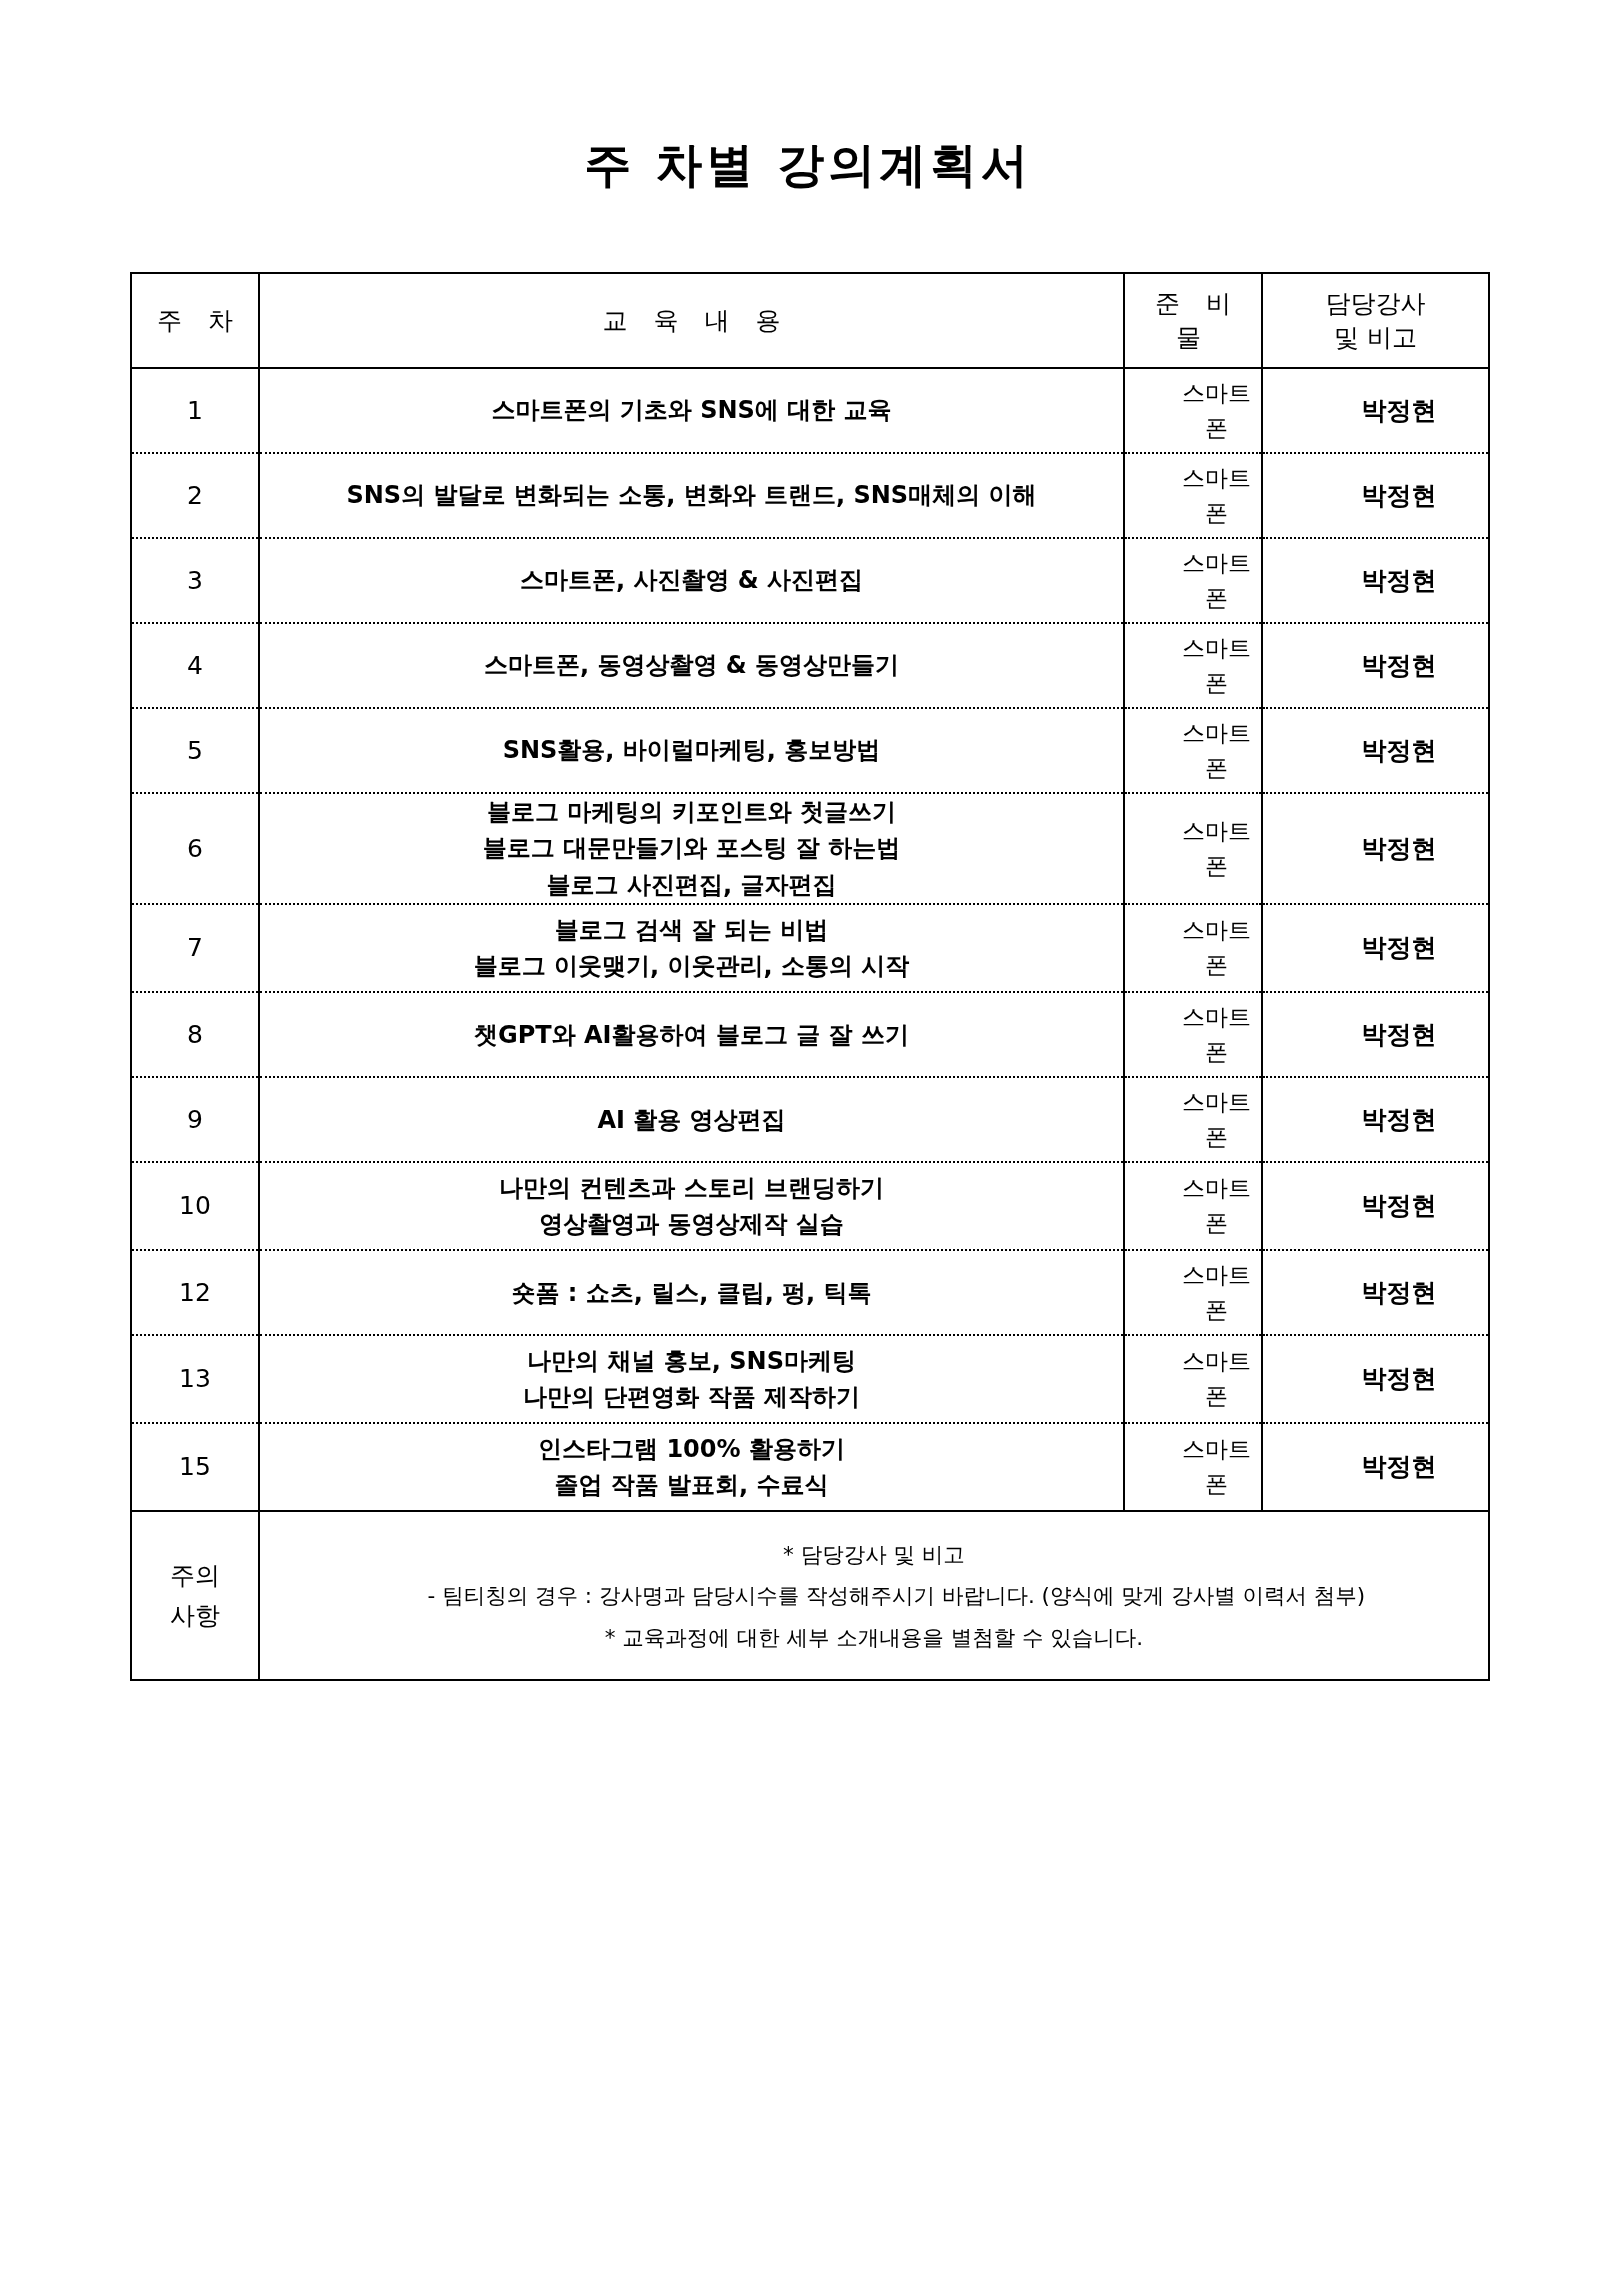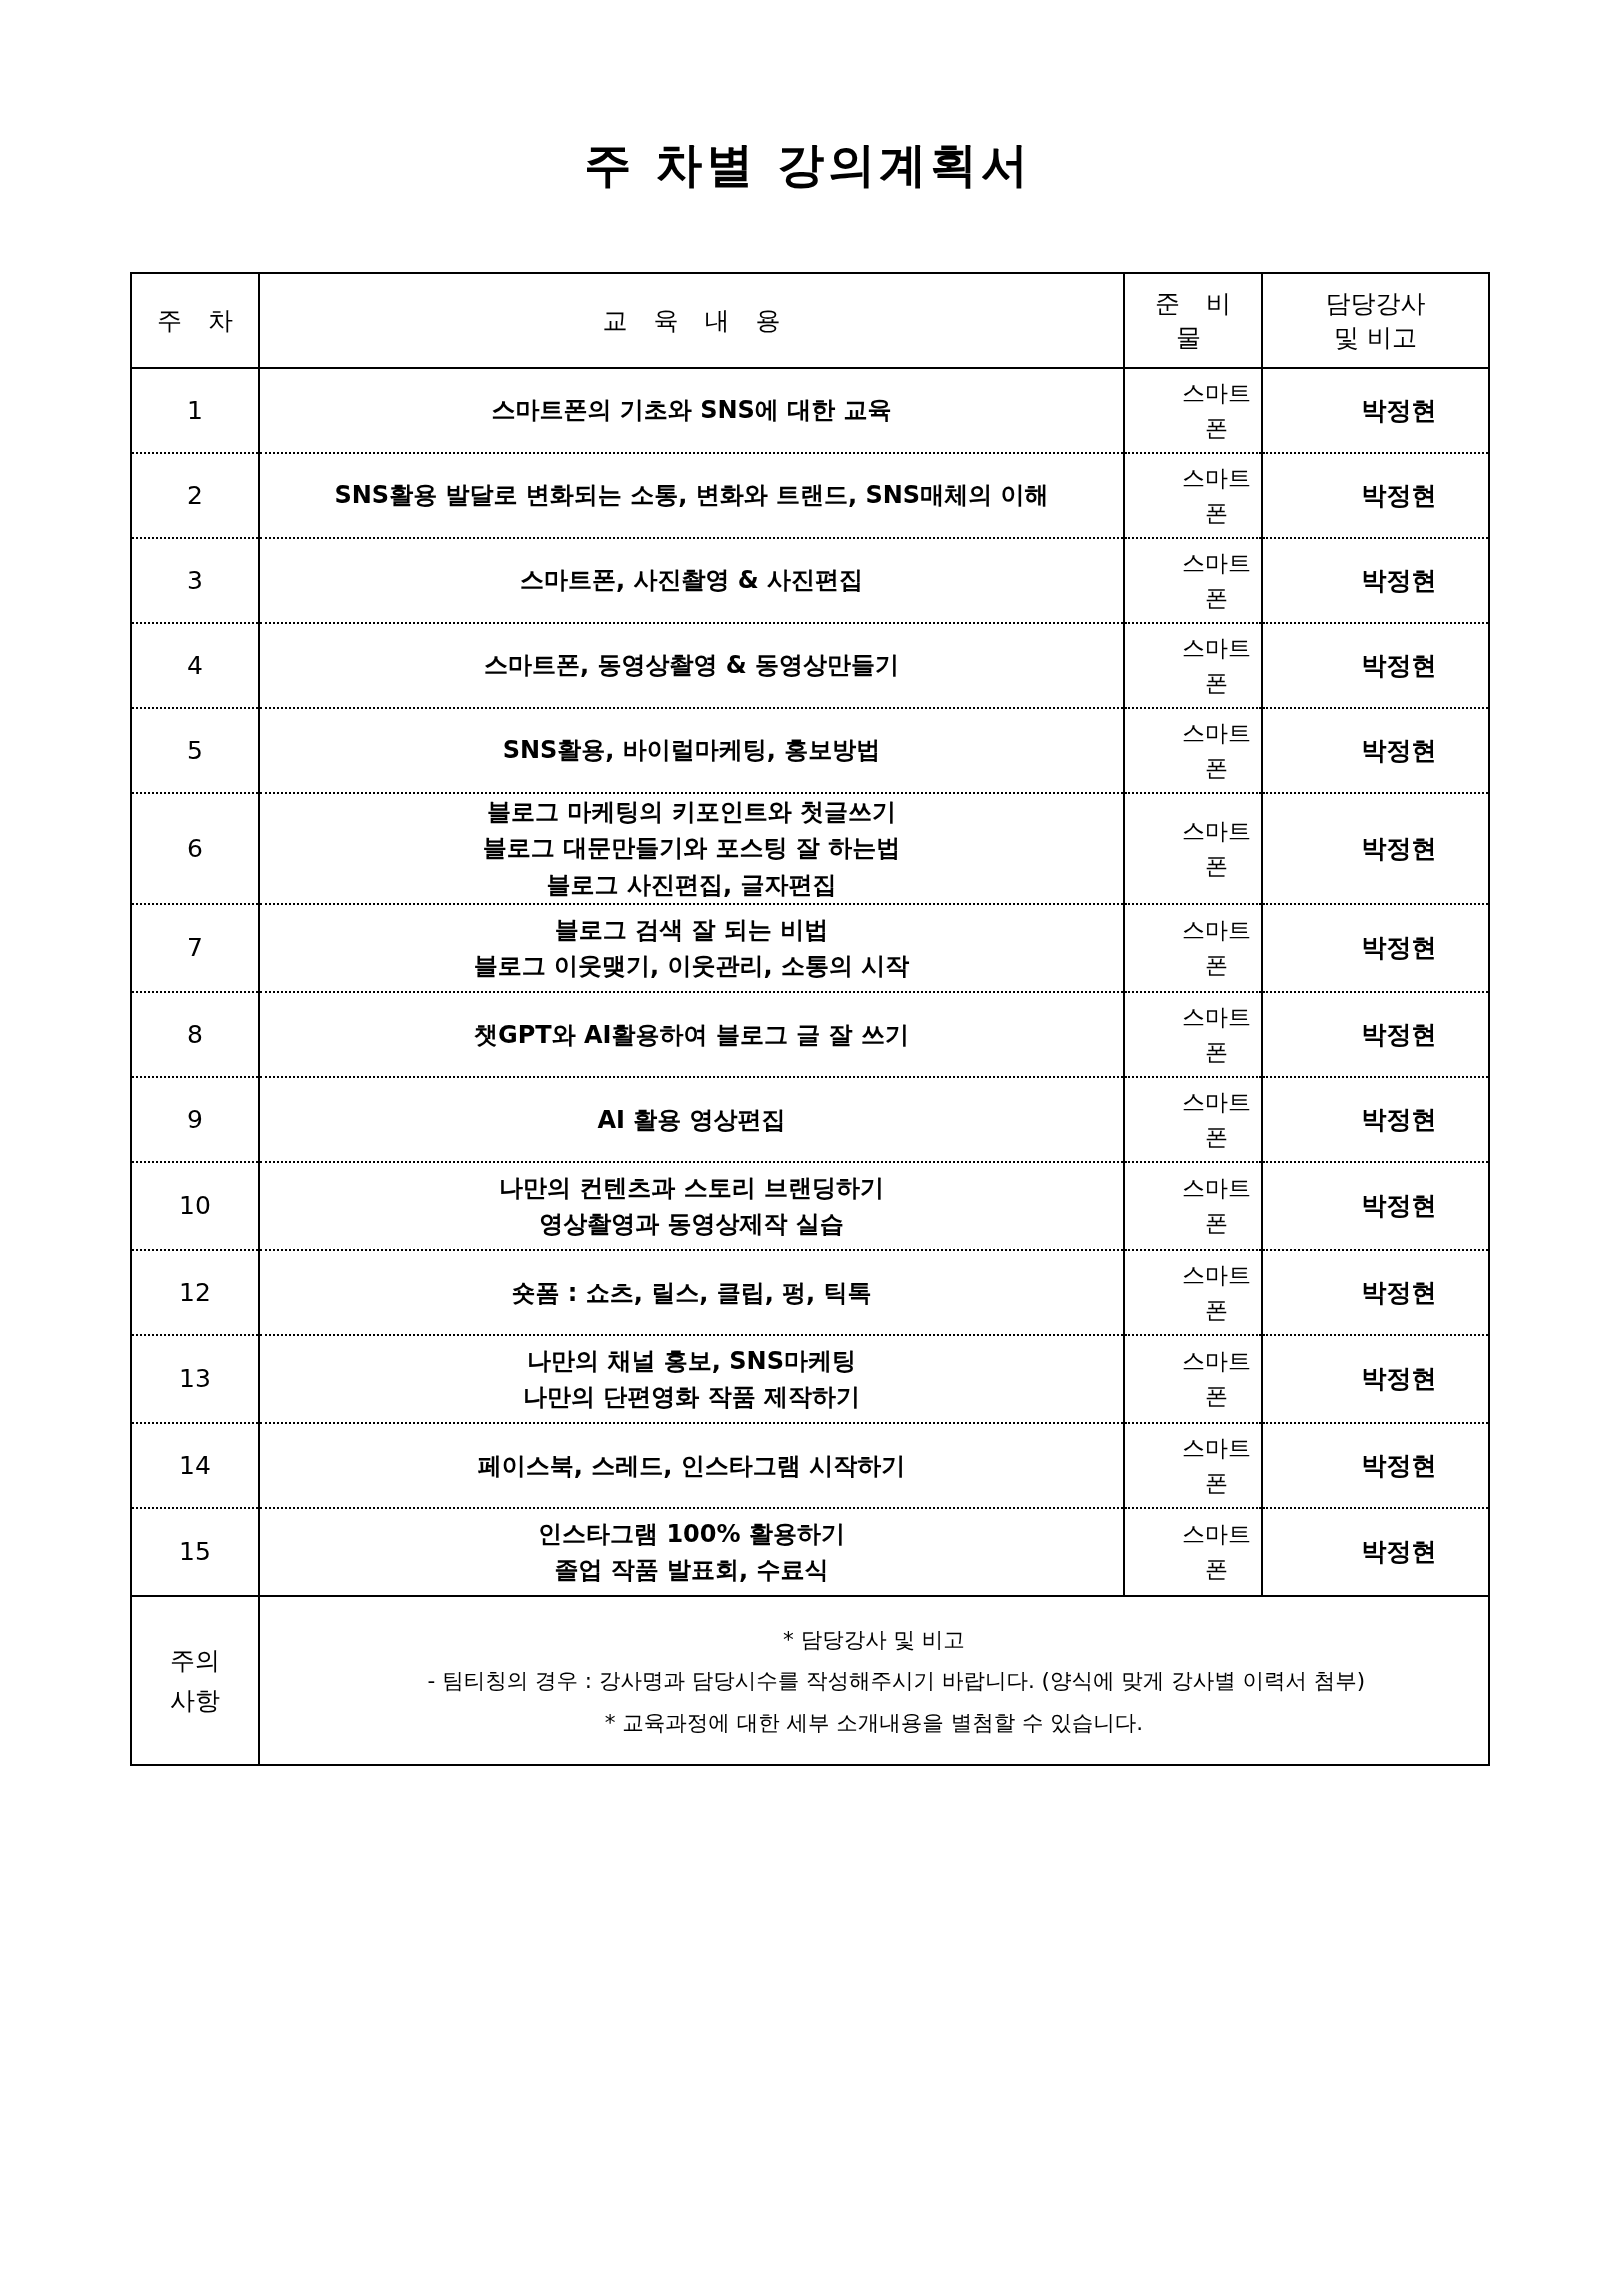--- a/index.html
+++ b/index.html
@@ -148,21 +148,21 @@
           <td class="cell-week">1</td>
           <td class="cell-content">
             <div>스마트폰의 기초와 SNS에 대한 교육</div>
           </td>
           <td class="cell-prep">스마트폰</td>
           <td class="cell-teacher">박정현</td>
         </tr>
         <tr class="data-row h1">
           <td class="cell-week">2</td>
           <td class="cell-content">
-            <div>SNS활용 발달로 변화되는 소통, 변화와 트랜드, SNS매체의 이해</div>
+            <div>SNS의 발달로 변화되는 소통, 변화와 트랜드, SNS매체의 이해</div>
           </td>
           <td class="cell-prep">스마트폰</td>
           <td class="cell-teacher">박정현</td>
         </tr>
         <tr class="data-row h1">
           <td class="cell-week">3</td>
           <td class="cell-content">
             <div>스마트폰, 사진촬영 &amp; 사진편집</div>
           </td>
           <td class="cell-prep">스마트폰</td>
@@ -234,28 +234,20 @@
             <div>숏폼 : 쇼츠, 릴스, 클립, 펑, 틱톡</div>
           </td>
           <td class="cell-prep">스마트폰</td>
           <td class="cell-teacher">박정현</td>
         </tr>
         <tr class="data-row h2">
           <td class="cell-week">13</td>
           <td class="cell-content">
             <div>나만의 채널 홍보, SNS마케팅</div>
             <div>나만의 단편영화 작품 제작하기</div>
-          </td>
-          <td class="cell-prep">스마트폰</td>
-          <td class="cell-teacher">박정현</td>
-        </tr>
-        <tr class="data-row h1">
-          <td class="cell-week">14</td>
-          <td class="cell-content">
-            <div>페이스북, 스레드, 인스타그램 시작하기</div>
           </td>
           <td class="cell-prep">스마트폰</td>
           <td class="cell-teacher">박정현</td>
         </tr>
         <tr class="data-row h2 last-data">
           <td class="cell-week">15</td>
           <td class="cell-content">
             <div>인스타그램 100% 활용하기</div>
             <div>졸업 작품 발표회, 수료식</div>
           </td>

